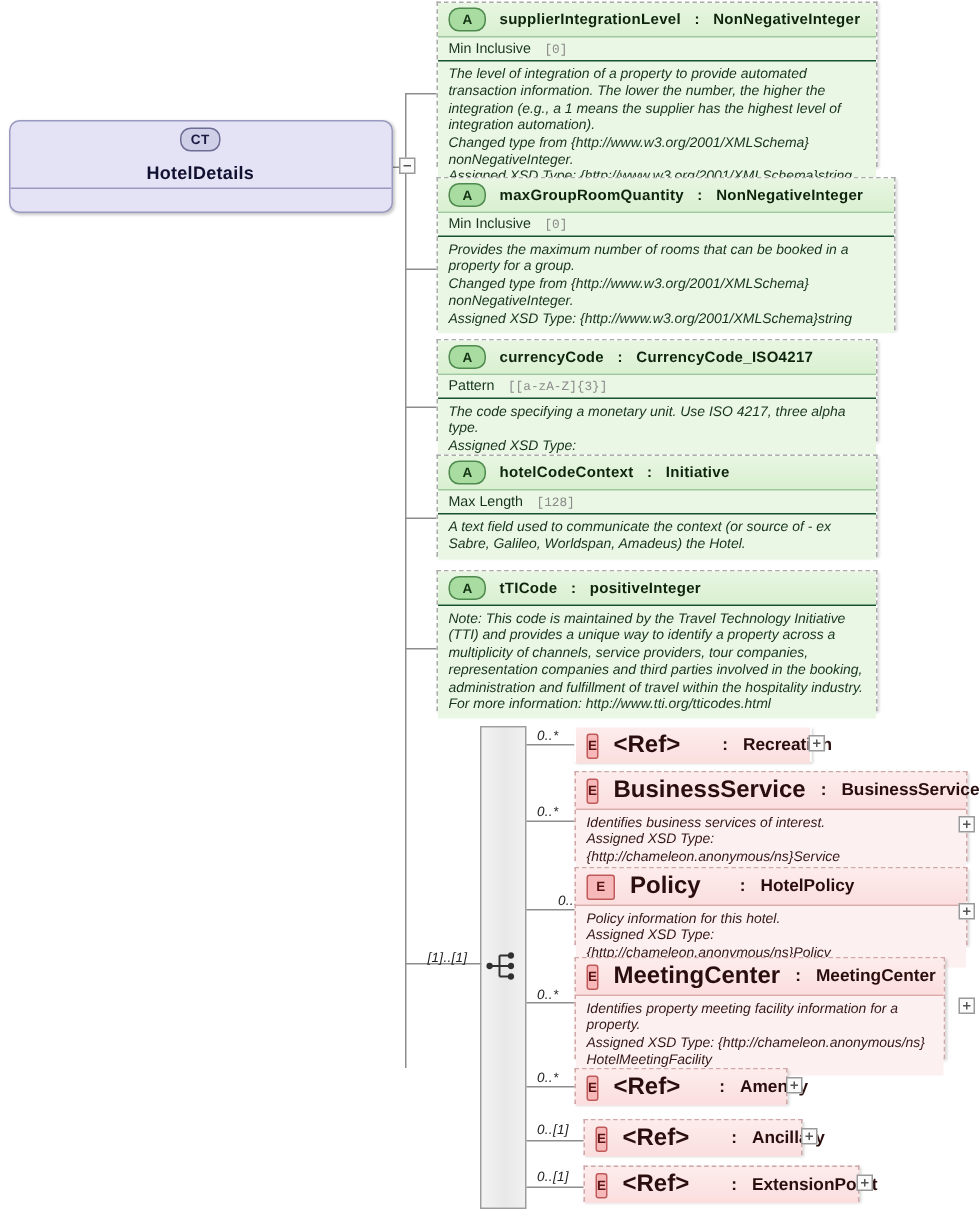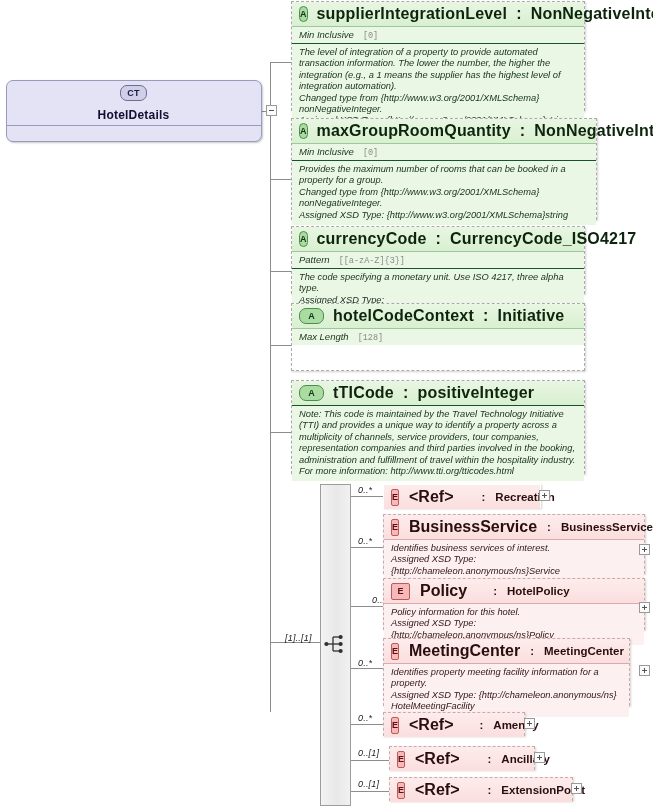--- a/index.html
+++ b/index.html
@@ -48,29 +48,29 @@
   .attr-head{
     display:flex;align-items:center;gap:9px;
     padding:3px 8px 3px 7px;
     background:linear-gradient(to bottom,#e8f6e2,#d9f0d0);
   }
   .attr-badge{
     display:inline-flex;align-items:center;justify-content:center;
     width:23px;height:14px;border:1px solid #4f8a4f;border-radius:7px;
     background:#a9dca0;font-size:9px;font-weight:bold;color:#143214;line-height:1;
   }
-  .attr-title{font-size:16px;font-weight:bold;color:#0d240d;letter-spacing:.2px;white-space:nowrap;}
+  .attr-title{font-size:10px;font-weight:bold;color:#0d240d;letter-spacing:.2px;white-space:nowrap;}
   .attr-facet{
     display:flex;align-items:baseline;gap:9px;
     padding:2px 8px 2px 7px;
     border-top:1px solid #9dc79d;
     background:#eaf7e4;
     font-size:9.5px;
   }
-  .facet-name{font-style:italic;color:#17351a;}
+  .facet-name{color:#17351a;}
   .facet-val{color:#8a8a8a;font-size:8.5px;font-family:"Liberation Mono","DejaVu Sans Mono",monospace;}
   .attr-doc{
     padding:3px 8px 4px 7px;
     border-top:1px solid #14532d;
     background:#eaf7e4;
     font-size:9.3px;font-style:italic;color:#16331a;line-height:11.4px;
     white-space:pre-line;
   }
 
   
@@ -209,20 +209,21 @@
     <div class="attr-head">
       <span class="attr-badge">A</span>
       <span class="attr-title">hotelCodeContext</span>
       <span class="attr-title">:</span>
       <span class="attr-title">Initiative</span>
     </div>
     <div class="attr-facet">
       <span class="facet-name">Max Length</span>
       <span class="facet-val">[128]</span>
     </div>
+    <div class="attr-doc">A text field used to communicate the context (or source of - ex Sabre, Galileo, Worldspan, Amadeus) the Hotel.</div>
   </div>
 
   <div class="abs attr-box" style="left:291px;top:380px;width:294px;height:94px;">
     <div class="attr-head">
       <span class="attr-badge">A</span>
       <span class="attr-title">tTICode</span>
       <span class="attr-title">:</span>
       <span class="attr-title">positiveInteger</span>
     </div>
     <div class="attr-doc">Note:   This code is maintained by the Travel Technology Initiative (TTI) and provides a unique way to identify a property across a multiplicity of channels, service providers, tour companies, representation companies and third parties involved in the booking, administration and fulfillment of travel within the hospitality industry. For more information: http://www.tti.org/tticodes.html</div>

